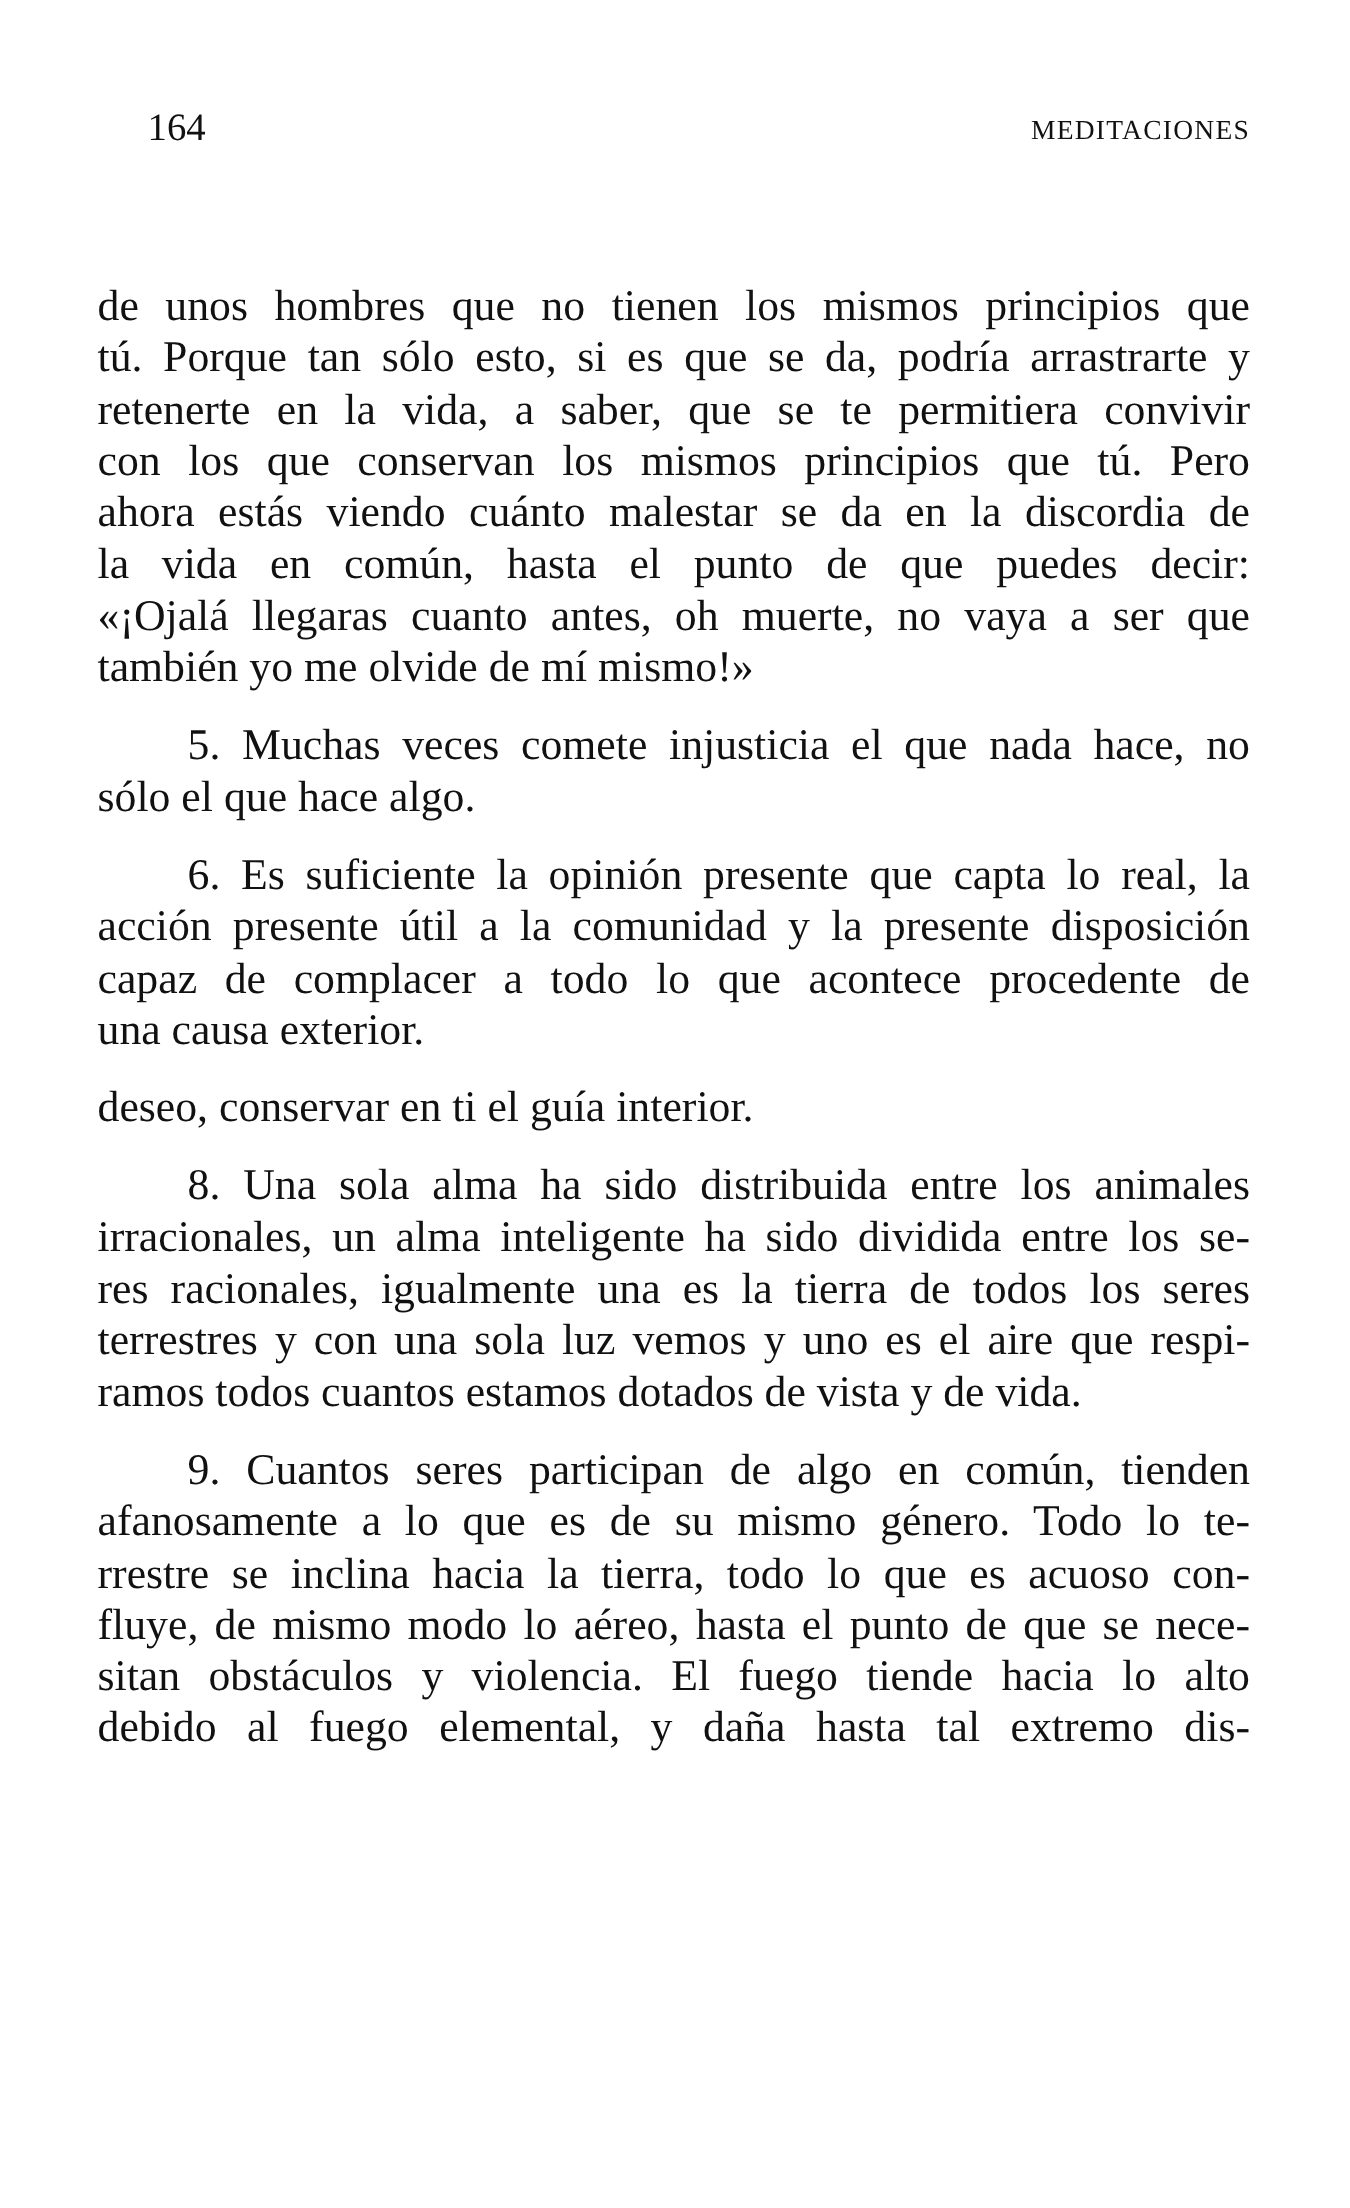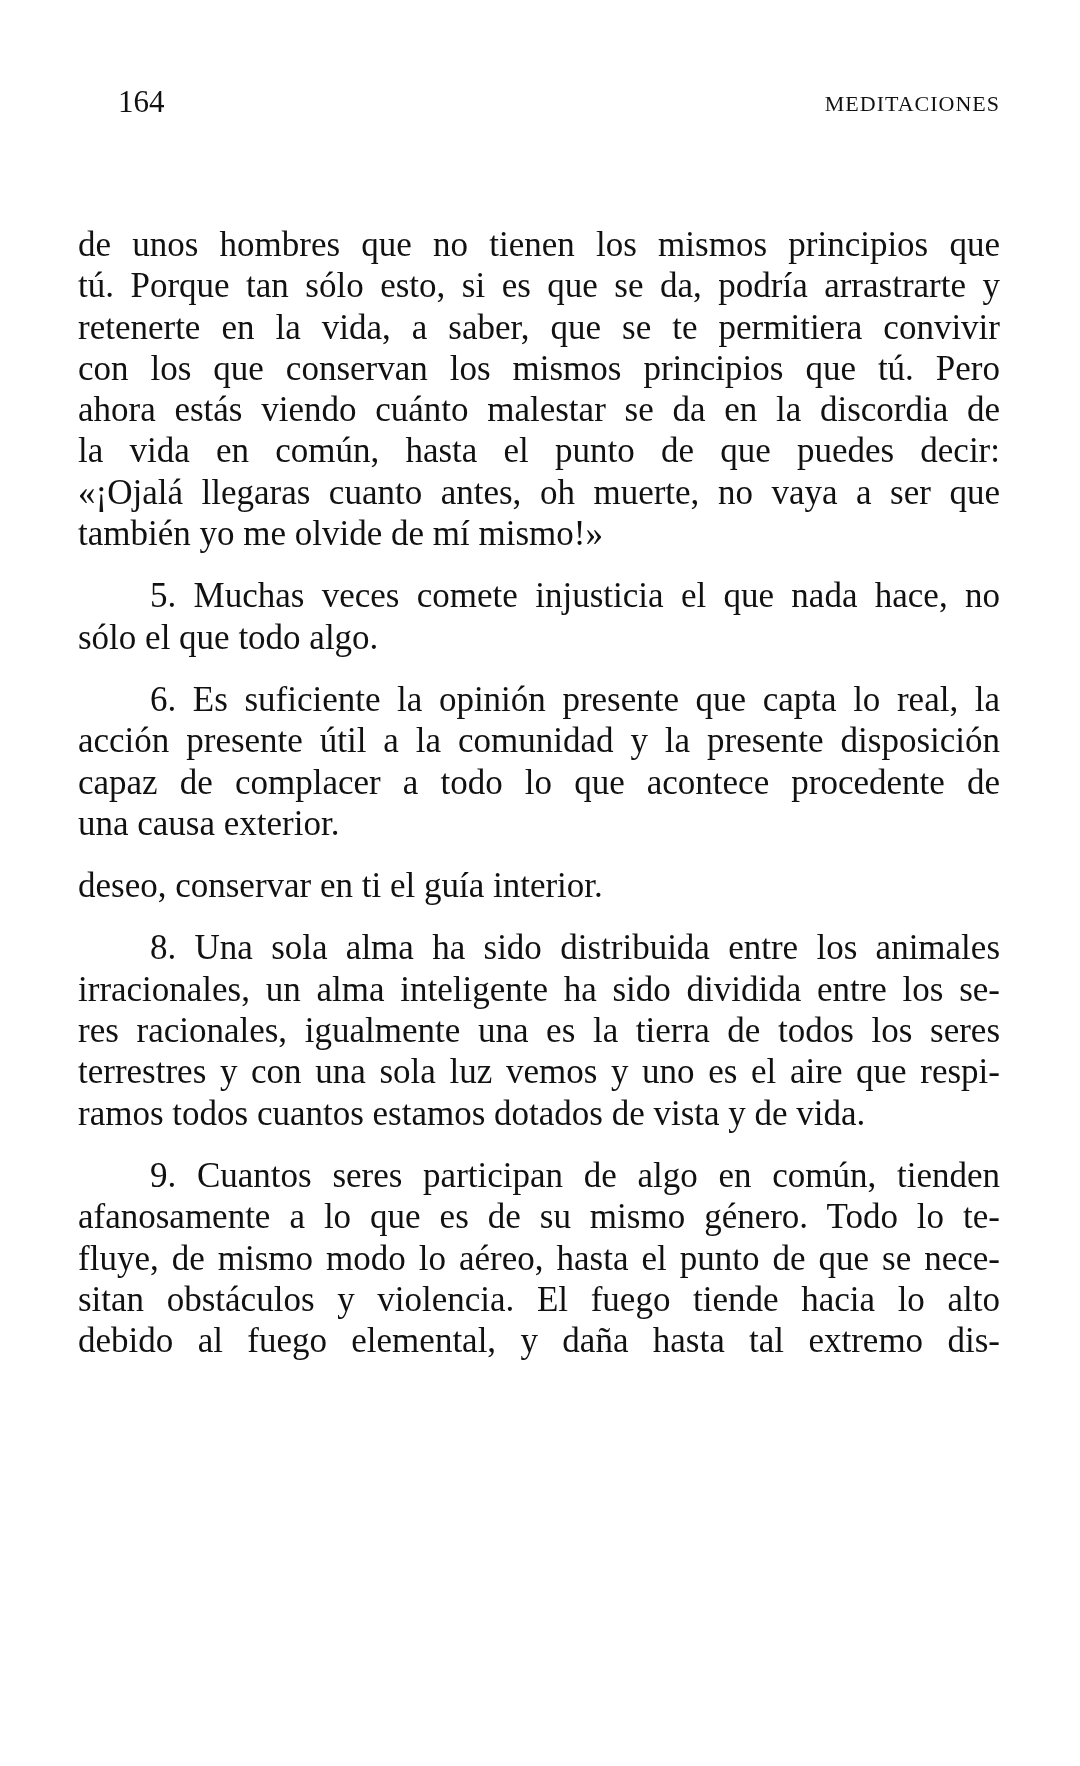--- a/index.html
+++ b/index.html
@@ -84,21 +84,21 @@
     <div class="line">con los que conservan los mismos principios que tú. Pero</div>
     <div class="line">ahora estás viendo cuánto malestar se da en la discordia de</div>
     <div class="line">la vida en común, hasta el punto de que puedes decir:</div>
     <div class="line">«¡Ojalá llegaras cuanto antes, oh muerte, no vaya a ser que</div>
     <div class="line last">también yo me olvide de mí mismo!»</div>
   </div>
 
 
   <div class="para">
     <div class="line indent">5. Muchas veces comete injusticia el que nada hace, no</div>
-    <div class="line last">sólo el que todo algo.</div>
+    <div class="line last">sólo el que hace algo.</div>
   </div>
 
   <div class="para">
     <div class="line indent">6. Es suficiente la opinión presente que capta lo real, la</div>
     <div class="line">acción presente útil a la comunidad y la presente disposición</div>
     <div class="line">capaz de complacer a todo lo que acontece procedente de</div>
     <div class="line last">una causa exterior.</div>
   </div>
 
   <div class="para">
@@ -109,18 +109,19 @@
     <div class="line indent">8. Una sola alma ha sido distribuida entre los animales</div>
     <div class="line">irracionales, un alma inteligente ha sido dividida entre los se-</div>
     <div class="line">res racionales, igualmente una es la tierra de todos los seres</div>
     <div class="line">terrestres y con una sola luz vemos y uno es el aire que respi-</div>
     <div class="line last">ramos todos cuantos estamos dotados de vista y de vida.</div>
   </div>
 
   <div class="para">
     <div class="line indent">9. Cuantos seres participan de algo en común, tienden</div>
     <div class="line">afanosamente a lo que es de su mismo género. Todo lo te-</div>
+    <div class="line">rrestre se inclina hacia la tierra, todo lo que es acuoso con-</div>
     <div class="line">fluye, de mismo modo lo aéreo, hasta el punto de que se nece-</div>
     <div class="line">sitan obstáculos y violencia. El fuego tiende hacia lo alto</div>
     <div class="line">debido al fuego elemental, y daña hasta tal extremo dis-</div>
   </div>
 
 </div>
 
 </body></html>

